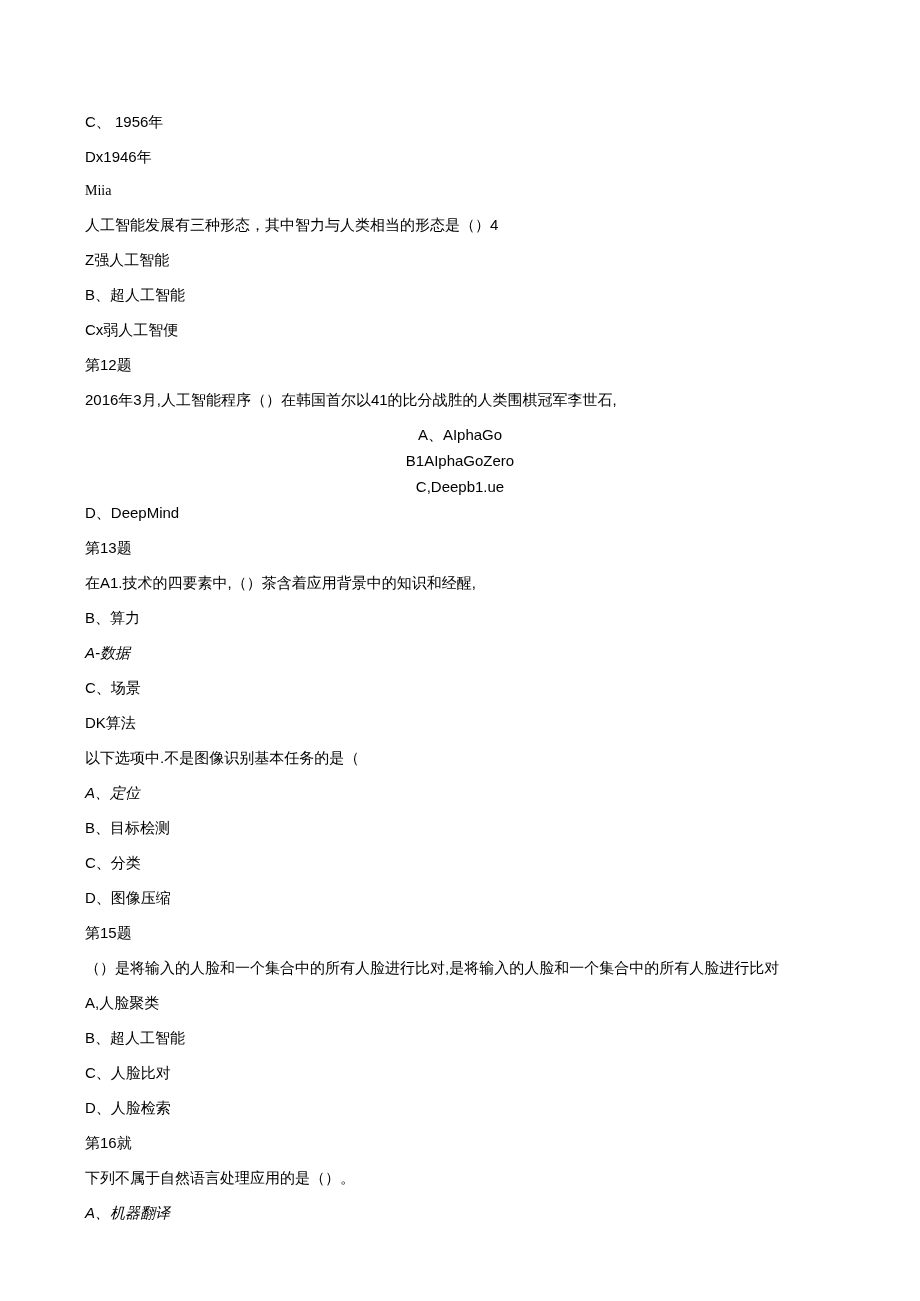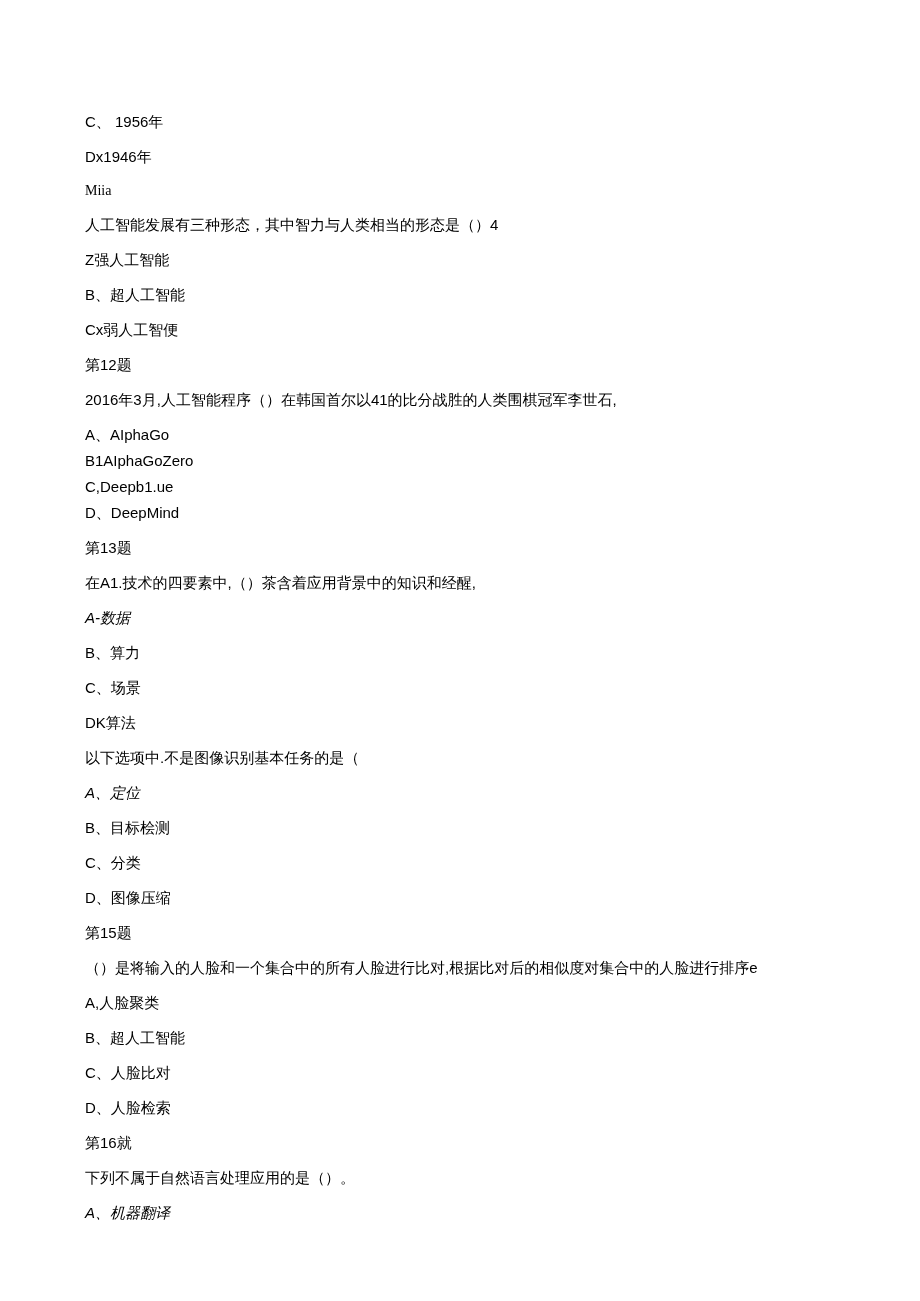--- a/index.html
+++ b/index.html
@@ -21,20 +21,21 @@
     }
     .italic {
       font-style: italic;
     }
     .serif {
       font-family: "Times New Roman", serif;
       font-size: 14px;
     }
     .tight {
       margin-bottom: 2px;
+      text-align: center;
     }
   </style>
 </head>
 <body>
 
 <div>
   <div class="line">C、 1956年</div>
   <div class="line">Dx1946年</div>
   <div class="line serif">Miia</div>
   <div class="line">人工智能发展有三种形态，其中智力与人类相当的形态是（）4</div>
@@ -42,31 +43,31 @@
   <div class="line">B、超人工智能</div>
   <div class="line">Cx弱人工智便</div>
   <div class="line">第12题</div>
   <div class="line">2016年3月,人工智能程序（）在韩国首尔以41的比分战胜的人类围棋冠军李世石,</div>
   <div class="line tight">A、AIphaGo</div>
   <div class="line tight">B1AIphaGoZero</div>
   <div class="line tight">C,Deepb1.ue</div>
   <div class="line">D、DeepMind</div>
   <div class="line">第13题</div>
   <div class="line">在A1.技术的四要素中,（）茶含着应用背景中的知识和经醒,</div>
+  <div class="line">B、算力</div>
   <div class="line italic">A-数据</div>
-  <div class="line">B、算力</div>
   <div class="line">C、场景</div>
   <div class="line">DK算法</div>
   <div class="line">以下选项中.不是图像识别基本任务的是（</div>
   <div class="line italic">A、定位</div>
   <div class="line">B、目标桧测</div>
   <div class="line">C、分类</div>
   <div class="line">D、图像压缩</div>
   <div class="line">第15题</div>
-  <div class="line">（）是将输入的人脸和一个集合中的所有人脸进行比对,根据比对后的相似度对集合中的人脸进行排序e</div>
+  <div class="line">（）是将输入的人脸和一个集合中的所有人脸进行比对,是将输入的人脸和一个集合中的所有人脸进行比对</div>
   <div class="line">A,人脸聚类</div>
   <div class="line">B、超人工智能</div>
   <div class="line">C、人脸比对</div>
   <div class="line">D、人脸检索</div>
   <div class="line">第16就</div>
   <div class="line">下列不属于自然语言处理应用的是（）。</div>
   <div class="line italic">A、机器翻译</div>
 
 </div>
 

